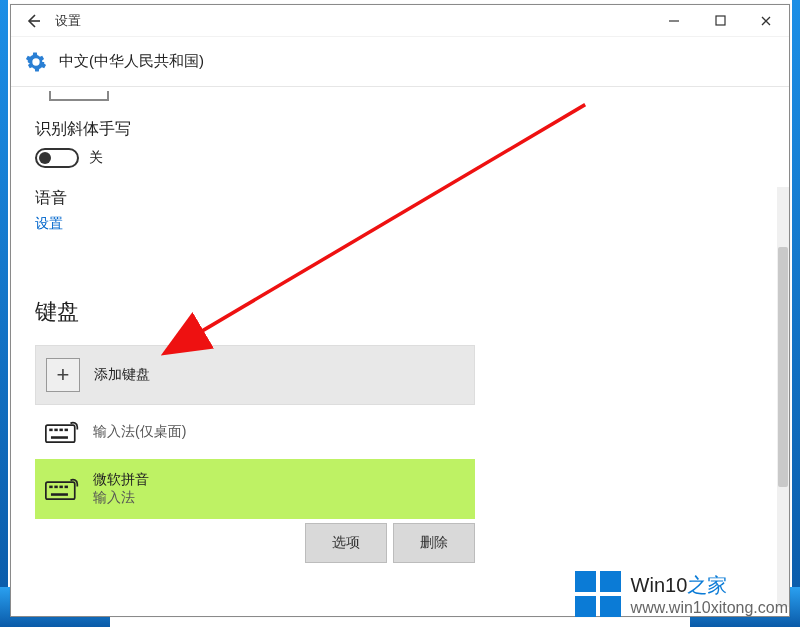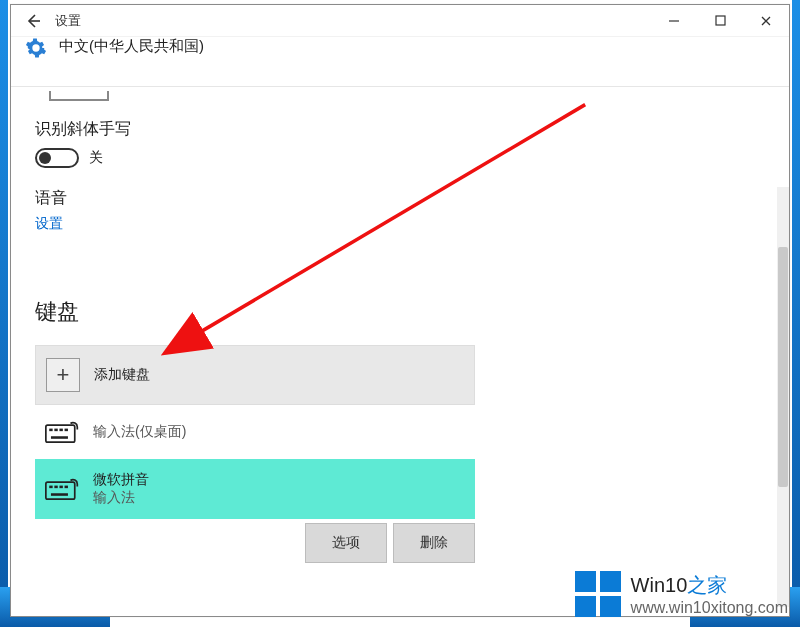--- a/index.html
+++ b/index.html
@@ -37,21 +37,21 @@
   .title-text { font-size: 13px; color: #333; }
   .win-controls { margin-left: auto; display: flex; }
   .win-btn {
     width: 46px; height: 32px; display: flex; align-items: center; justify-content: center;
     color: #333; font-size: 12px; cursor: pointer;
   }
   .win-btn svg { stroke: #333; }
 
   
   .subheader {
-    height: 50px; display: flex; align-items: flex-start; padding: 0 14px;
+    height: 50px; display: flex; align-items: center; padding: 0 14px;
     background: #fff; border-bottom: 1px solid #e6e6e6;
     gap: 12px;
   }
   .gear-icon { color: #2374c8; }
   .subheader .lang { font-size: 15px; color: #222; }
 
   
   .content {
     flex: 1; position: relative; padding: 4px 24px 20px 24px; overflow: hidden;
   }
@@ -90,21 +90,21 @@
   .kb-list { width: 440px; }
   .kb-item {
     display: flex; align-items: center; gap: 14px;
     padding: 12px 10px; min-height: 54px;
     background: #fff;
   }
   .kb-item.add {
     background: #e8e8e8; border: 1px solid #ddd;
   }
   .kb-item.selected {
-    background: #5eead4;
+    background: #bef264;
   }
   .plus-box {
     width: 34px; height: 34px; border: 1px solid #999;
     display: flex; align-items: center; justify-content: center;
     font-size: 22px; color: #444; background: #efefef;
   }
   .kb-icon { width: 34px; height: 24px; flex-shrink: 0; }
   .kb-text { display: flex; flex-direction: column; }
   .kb-title { font-size: 14px; color: #222; }
   .kb-sub { font-size: 14px; color: #555; }

